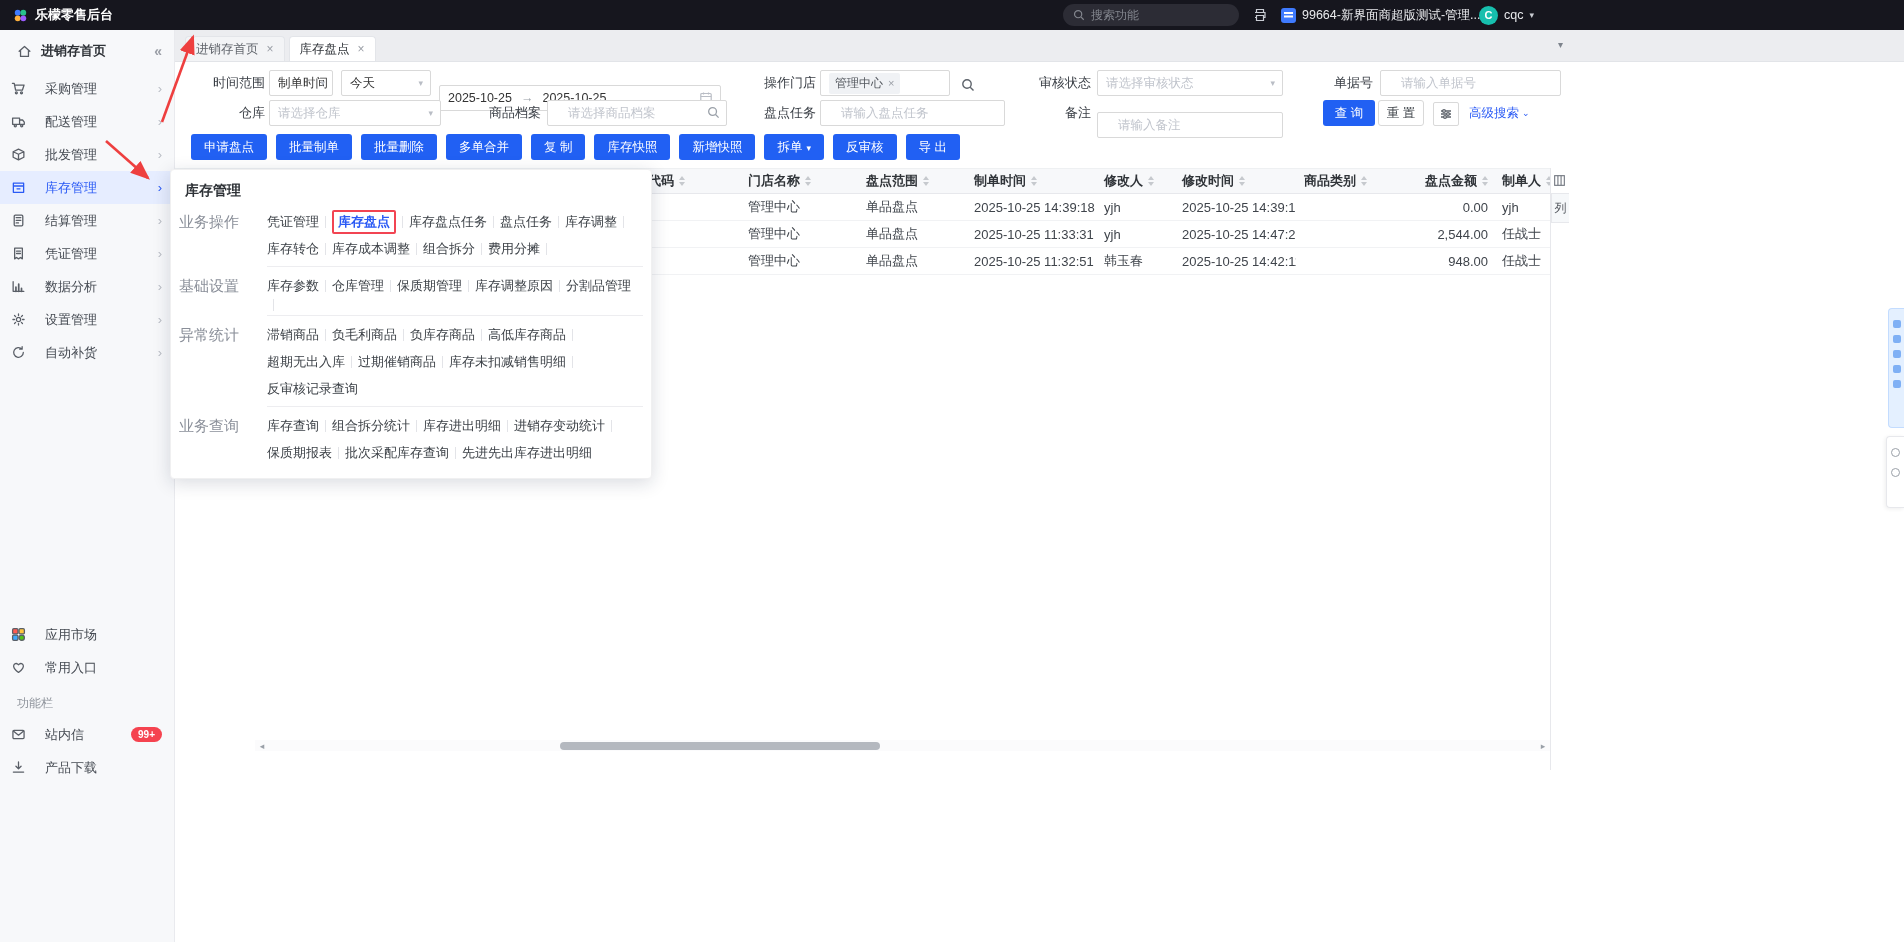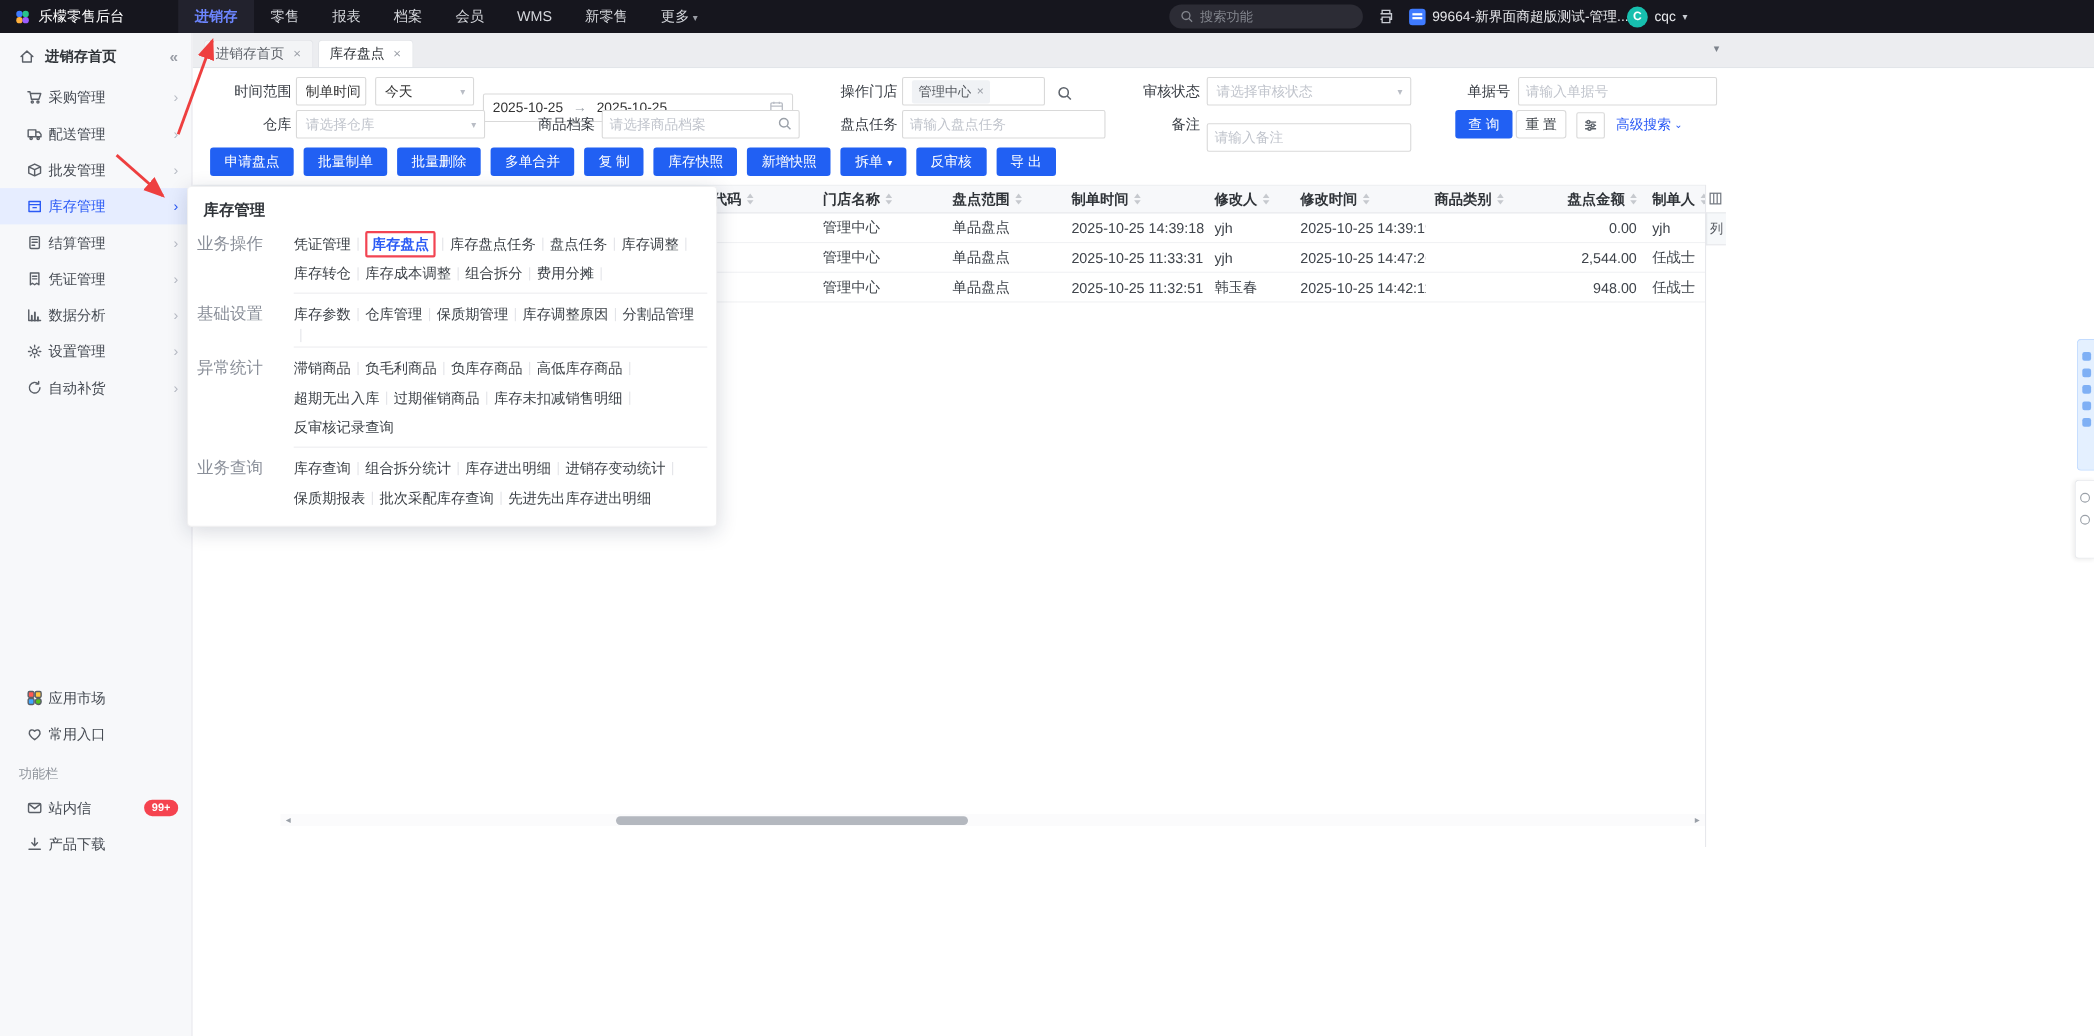--- a/index.html
+++ b/index.html
@@ -2,40 +2,40 @@
 <html><head>
 <meta charset="utf-8">
 <style>
 *{margin:0;padding:0;box-sizing:border-box}
 html,body{width:1904px;height:942px}
 body{position:relative;overflow:hidden;background:#fff;font-family:"Liberation Sans","DejaVu Sans",sans-serif;font-size:13px;color:#333}
 svg{display:block}
 
 .topbar{position:absolute;left:0;top:0;width:1904px;height:30px;background:#16161e;display:flex;align-items:center;z-index:30}
 .logo{display:flex;align-items:center;gap:7px;padding-left:13px;width:158px;cursor:pointer}
-.logo-text{color:#fff;font-size:13px;font-weight:normal;white-space:nowrap}
+.logo-text{color:#fff;font-size:13px;font-weight:bold;white-space:nowrap}
 .topnav{display:flex;align-items:center;height:30px;margin-left:4px}
 .tn-item{padding:0 15px;line-height:30px;color:#d4d6db;cursor:pointer;white-space:nowrap}
 .tn-item.active{color:#6d86ff;background:#22222d;font-weight:bold}
 .tn-caret{font-size:9px;margin-left:3px;color:#9a9da5}
 .tb-right{position:absolute;left:1063px;top:0;height:30px;display:flex;align-items:center;gap:13px}
 .tb-search{width:176px;height:22px;background:#2c2c35;border-radius:11px;display:flex;align-items:center;gap:6px;padding:0 10px;color:#83868e;font-size:12px;cursor:text}
 .tb-org{display:flex;align-items:center;gap:6px;color:#e8e9ec;font-size:12.5px;cursor:pointer;max-width:185px;white-space:nowrap}
 .org-ic{width:15px;height:15px;background:#3f7bff;border-radius:3px;position:relative;flex:none}
 .org-ic::after{content:"";position:absolute;left:3px;top:4.5px;width:9px;height:1.5px;background:#fff;box-shadow:0 3.5px 0 #fff}
 .tb-user{display:flex;align-items:center;gap:6px;cursor:pointer}
 .avatar{width:19px;height:19px;border-radius:50%;background:#17bfae;color:#fff;font-size:11px;display:flex;align-items:center;justify-content:center;font-weight:bold}
 .uname{color:#e8e9ec;font-size:12.5px}
 .wcaret{color:#c9ccd2;font-size:9px}
 
 .sidebar{position:absolute;left:0;top:30px;width:175px;height:912px;background:#f7f8fa;border-right:1px solid #e9eaee;z-index:10}
 .sb-home{height:42px;display:flex;align-items:center;gap:9px;padding:0 12px 0 17px;color:#2f3338;font-weight:bold;cursor:pointer}
 .grow{flex:1}
 .collapse{color:#9a9ea6;font-size:14px;cursor:pointer}
-.sb-item{height:33px;display:flex;align-items:center;gap:5px;padding:0 12px 0 24px;color:#454a52;cursor:pointer}
+.sb-item{height:33px;display:flex;align-items:center;gap:19px;padding:0 12px 0 11px;color:#454a52;cursor:pointer}
 .sb-chev{color:#b9bdc5;font-size:13px}
 .sb-item.active{background:#e6edff;color:#2a5af5}
 .sb-item.active .sb-chev{color:#2a5af5}
 .sb-item.active svg{stroke:#2a5af5}
 .sb-bottom{position:absolute;left:0;right:0;top:588px}
 .sb-sec{height:30px;line-height:30px;padding-left:17px;color:#8f949c;font-size:12px;margin-top:4px}
 .badge{background:#f5434f;color:#fff;font-size:10px;border-radius:9px;padding:2px 7px;line-height:11px;font-weight:bold}
 .ic{width:15px;height:15px;flex:none;stroke:#5a5f67;fill:none;stroke-width:1.2;stroke-linecap:round;stroke-linejoin:round}
 
 .main{position:absolute;left:175px;top:30px;width:1729px;height:912px;background:#fff;z-index:5}
@@ -44,21 +44,21 @@
 .tab.active{background:#fff;color:#2f3338}
 .tab .x{color:#9a9ea6;font-size:12px}
 .tab-caret{position:absolute;right:341px;top:9px;color:#7d838c;font-size:10px;cursor:pointer}
 
 .filters{position:relative;height:70px;background:#fff}
 .fg{position:absolute;height:26px;display:flex;align-items:center}
 .flabel{font-size:13px;color:#383d44;justify-content:flex-end;white-space:nowrap}
 .ctl{border:1px solid #d9d9d9;border-radius:2px;height:26px;background:#fff;display:flex;align-items:center;padding:0 8px;font-size:12.5px;color:#333;width:100%;position:relative;cursor:pointer;white-space:nowrap}
 .ctl .ph{color:#c0c4cc}
 .ctl .caret{position:absolute;right:7px;color:#b9bdc5;font-size:9px}
-.ctl-in{border:1px solid #d9d9d9;border-radius:2px;height:26px;width:100%;padding:0 6px;font-size:12.5px;color:#333;font-family:inherit;outline:none}
+.ctl-in{border:1px solid #d9d9d9;border-radius:2px;height:26px;width:100%;padding:0 20px;font-size:12.5px;color:#333;font-family:inherit;outline:none}
 .ctl-in::placeholder{color:#c0c4cc}
 .inwrap{position:relative;width:100%;height:26px}
 .inwrap svg{position:absolute;right:7px;top:6px}
 .tag{background:#f0f2f5;border-radius:2px;padding:2px 6px;font-size:12px;color:#54585f;display:flex;align-items:center;gap:5px}
 .tag .x{color:#9a9ea6;font-size:11px;cursor:pointer}
 .date-arrow{color:#9aa0a8;margin:0 9px}
 .icon-btn{width:100%;height:24px;display:flex;align-items:center;justify-content:center;color:#5d636b;cursor:pointer;border:1px solid #d9d9d9;border-radius:2px;background:#fff}
 .icon-btn.borderless{border:none}
 .adv-link{color:#2a5af5;font-size:12.5px;cursor:pointer;display:flex;align-items:center;gap:3px;white-space:nowrap}
 
@@ -111,30 +111,20 @@
 <div class="topbar">
   <div class="logo">
     <svg width="15" height="15" viewBox="0 0 16 16">
         <circle cx="5" cy="5" r="3.1" fill="#3f7bff"></circle>
         <circle cx="11" cy="5" r="3.1" fill="#27c28c"></circle>
         <circle cx="5" cy="11" r="3.1" fill="#ffb13d"></circle>
         <circle cx="11" cy="11" r="3.1" fill="#9b5cff"></circle>
       </svg>
     <span class="logo-text">乐檬零售后台</span>
   </div>
-  <nav class="topnav">
-    <span class="tn-item active">进销存</span>
-    <span class="tn-item">零售</span>
-    <span class="tn-item">报表</span>
-    <span class="tn-item">档案</span>
-    <span class="tn-item">会员</span>
-    <span class="tn-item">WMS</span>
-    <span class="tn-item">新零售</span>
-    <span class="tn-item"><span>更多</span><span class="tn-caret">▾</span></span>
-  </nav>
   <div class="tb-right">
     <div class="tb-search">
       <svg width="12" height="12" viewBox="0 0 14 14" fill="none" stroke="#83868e" stroke-width="1.4">
           <circle cx="6" cy="6" r="4.2"></circle>
           <path d="M9.2 9.2 L12.5 12.5"></path>
         </svg>
       <span>搜索功能</span>
     </div>
     <span>
       <svg width="16" height="16" viewBox="0 0 16 16" fill="none" stroke="#c9ccd3" stroke-width="1.2">

